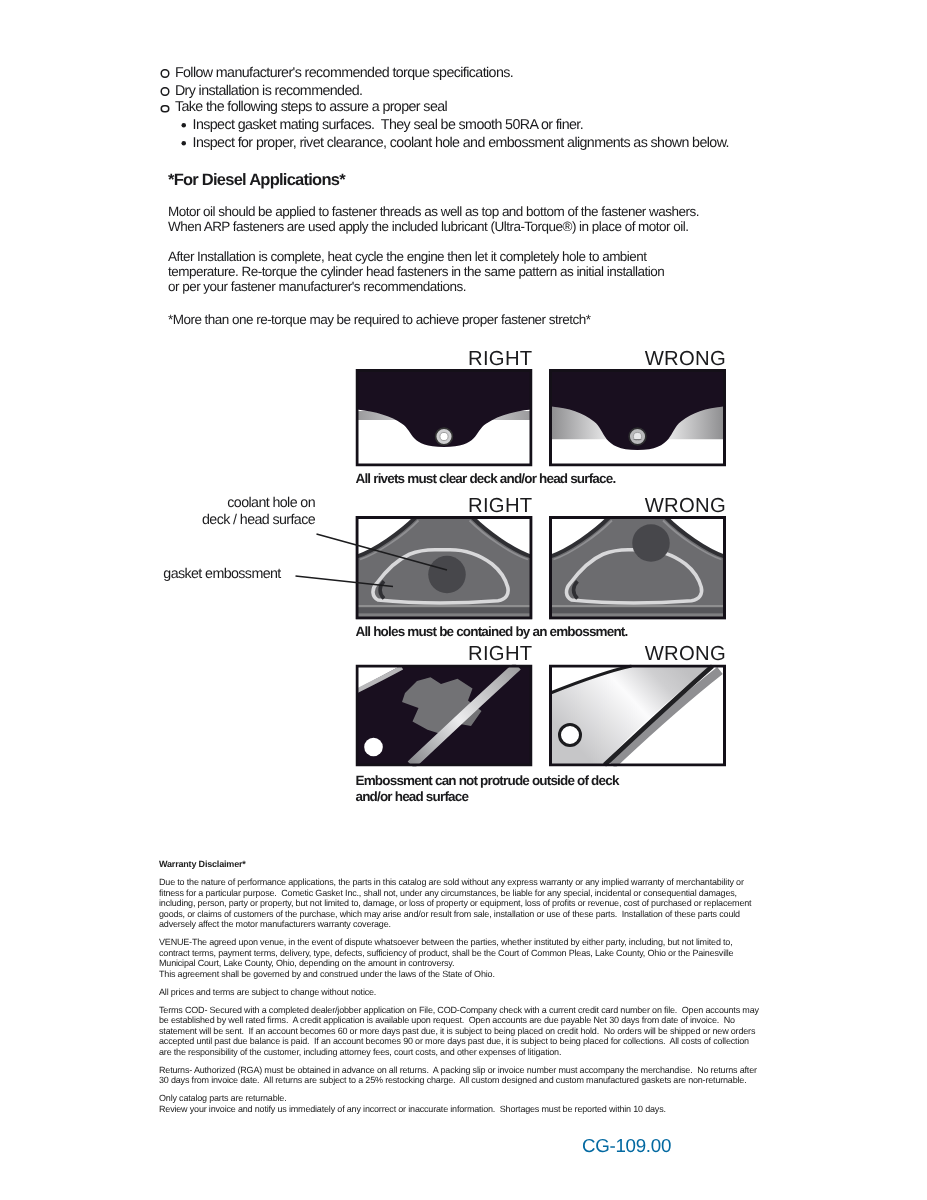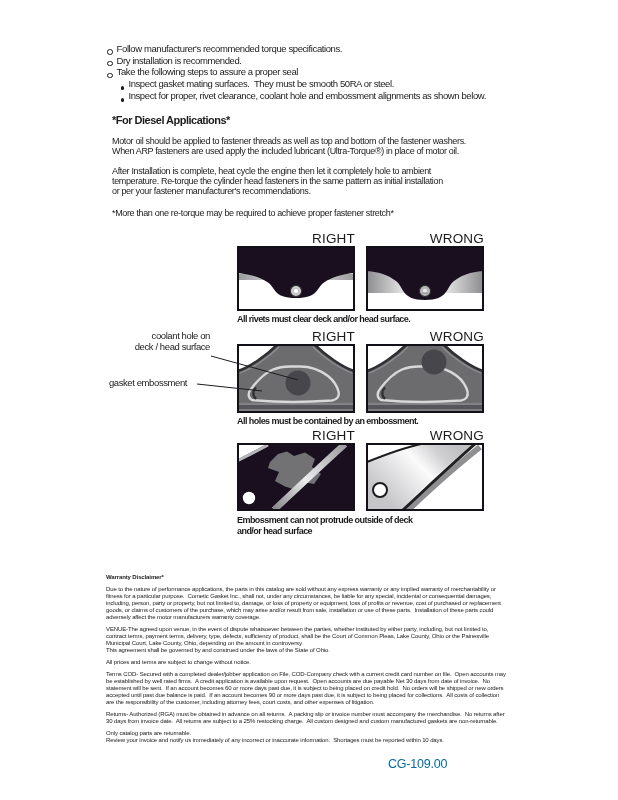--- a/index.html
+++ b/index.html
@@ -3,21 +3,21 @@
 <meta charset="utf-8">
 <style>
   html,body{margin:0;padding:0;background:#fff;}
   .page{position:relative;width:618px;height:800px;background:#fff;overflow:hidden;
         font-family:"Liberation Sans",sans-serif;color:#1b1b1d;}
 
   .title{position:absolute;left:112px;top:16px;margin:0;font-size:13px;font-weight:bold;
          letter-spacing:-0.9px;border-bottom:1.6px solid #15151a;padding-bottom:2px;display:inline-block;}
 
   .bullets{position:absolute;left:107px;top:43px;font-size:9.5px;letter-spacing:-0.4px;line-height:11.7px;}
-  .brow{display:flex;align-items:flex-end;}
+  .brow{display:flex;align-items:flex-start;}
   .brow.sub{padding-left:14px;}
   .marker1{width:3.6px;height:3.6px;border:1px solid #1b1b1d;border-radius:50%;margin:3.4px 4px 0 0;flex:none;}
   .marker2{width:3.4px;height:3.4px;background:#1b1b1d;border-radius:50%;margin:3.8px 4px 0 0;flex:none;}
   .btext{white-space:pre;}
 
   .diesel-h{position:absolute;left:112px;top:114px;margin:0;font-size:11px;font-weight:bold;letter-spacing:-0.5px;}
   .para{position:absolute;left:112px;font-size:9px;letter-spacing:-0.35px;line-height:10px;}
   .para div{white-space:pre;}
   .para.pp1{top:136px}.para.pp2{top:166px}.para.pp3{top:208px}
 
@@ -59,21 +59,21 @@
     <div class="brow">
       <span class="marker1"></span>
       <span class="btext">Dry installation is recommended.</span>
     </div>
     <div class="brow">
       <span class="marker1"></span>
       <span class="btext">Take the following steps to assure a proper seal</span>
     </div>
     <div class="brow sub">
       <span class="marker2"></span>
-      <span class="btext">Inspect gasket mating surfaces.  They must be smooth 50RA or steel.</span>
+      <span class="btext">Inspect gasket mating surfaces.  They seal be smooth 50RA or finer.</span>
     </div>
     <div class="brow sub">
       <span class="marker2"></span>
       <span class="btext">Inspect for proper, rivet clearance, coolant hole and embossment alignments as shown below.</span>
     </div>
   </div>
 
   <h2 class="diesel-h">*For Diesel Applications*</h2>
   <div class="para pp1">
       <div>Motor oil should be applied to fastener threads as well as top and bottom of the fastener washers.</div>

